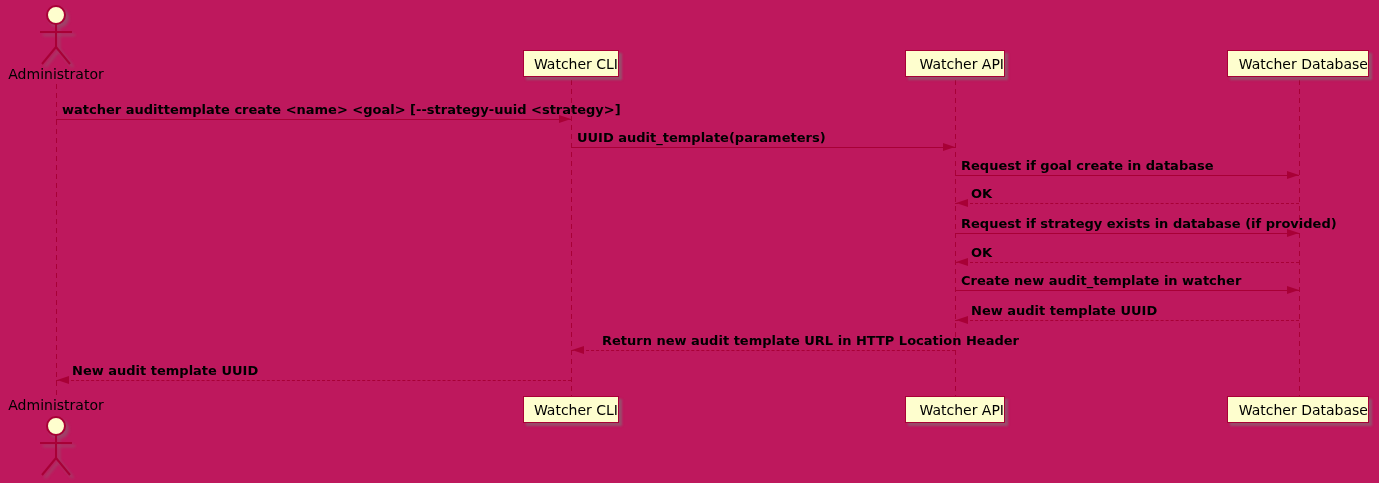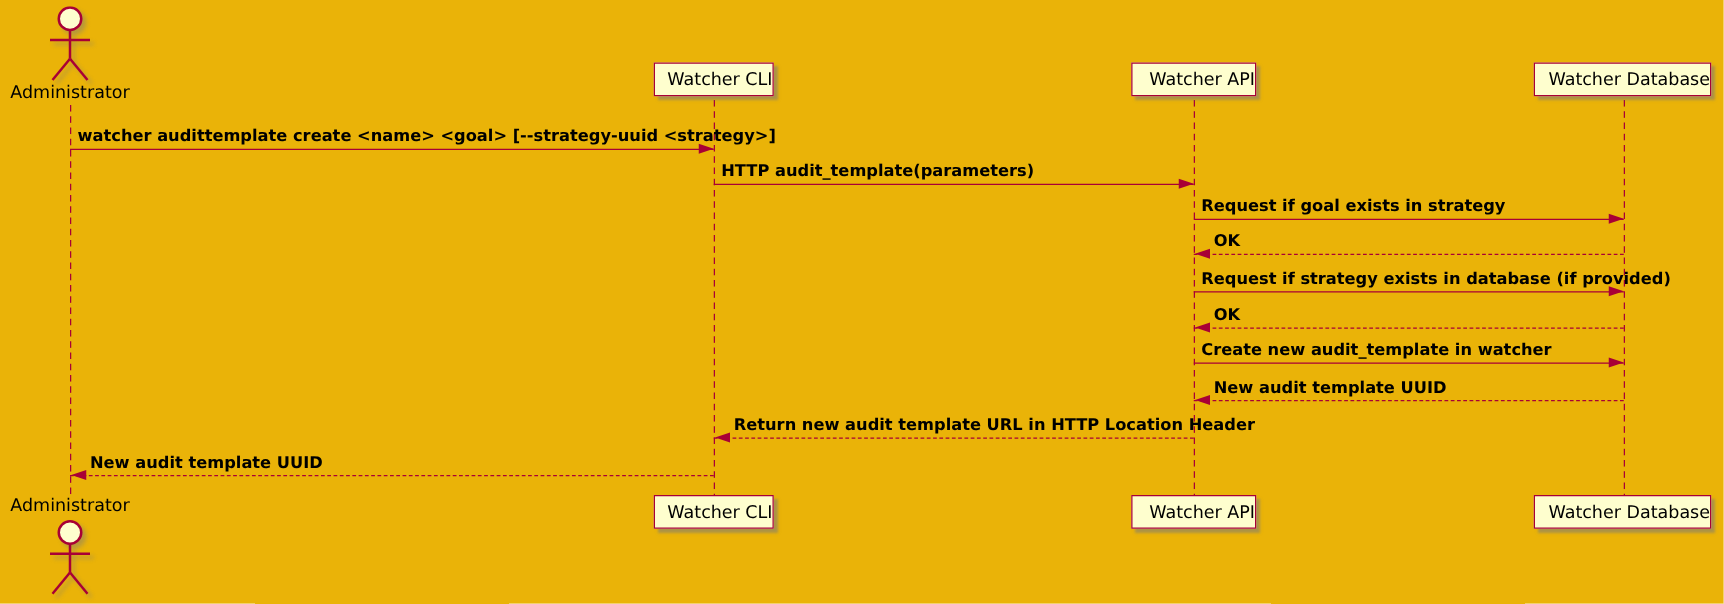--- a/index.html
+++ b/index.html
@@ -5,21 +5,21 @@
   html, body {
     margin: 0;
     padding: 0;
     background: #ffffff;
     font-family: "DejaVu Sans", "Liberation Sans", sans-serif;
   }
   #canvas {
     position: relative;
     width: 1379px;
     height: 483px;
-    background: #eab308;
+    background: #be185d;
     overflow: hidden;
   }
   
   .lifeline {
     position: absolute;
     width: 1px;
     background-image: linear-gradient(to bottom, #A80036 55%, rgba(0,0,0,0) 55%);
     background-size: 1px 9px;
     background-repeat: repeat-y;
   }
@@ -101,27 +101,27 @@
     <span>Watcher Database</span>
   </div>
 
   <div>
     <span class="msg-label" style="left:62px; top:102px;">watcher audittemplate create &lt;name&gt; &lt;goal&gt; [--strategy-uuid &lt;strategy&gt;]</span>
     <div class="msg-line solid" style="left:56px; top:119px; width:515px;"></div>
     <div class="ah right" style="left:559px; top:114.5px;"></div>
   </div>
 
   <div>
-    <span class="msg-label" style="left:577px; top:130px;">HTTP audit_template(parameters)</span>
+    <span class="msg-label" style="left:577px; top:130px;">UUID audit_template(parameters)</span>
     <div class="msg-line solid" style="left:571px; top:147px; width:384px;"></div>
     <div class="ah right" style="left:943px; top:142.5px;"></div>
   </div>
 
   <div>
-    <span class="msg-label" style="left:961px; top:158px;">Request if goal exists in strategy</span>
+    <span class="msg-label" style="left:961px; top:158px;">Request if goal create in database</span>
     <div class="msg-line solid" style="left:955px; top:175px; width:344px;"></div>
     <div class="ah right" style="left:1287px; top:170.5px;"></div>
   </div>
 
   <div>
     <span class="msg-label" style="left:971px; top:186px;">OK</span>
     <div class="msg-line dotted" style="left:955px; top:203px; width:344px;"></div>
     <div class="ah left" style="left:956px; top:198.5px;"></div>
   </div>
 
@@ -143,21 +143,21 @@
     <div class="ah right" style="left:1287px; top:285.5px;"></div>
   </div>
 
   <div>
     <span class="msg-label" style="left:971px; top:303px;">New audit template UUID</span>
     <div class="msg-line dotted" style="left:955px; top:320px; width:344px;"></div>
     <div class="ah left" style="left:956px; top:315.5px;"></div>
   </div>
 
   <div>
-    <span class="msg-label" style="left:587px; top:333px;text-align:center;">Return new audit template URL in HTTP Location Header</span>
+    <span class="msg-label" style="left:602px; top:333px;text-align:center;">Return new audit template URL in HTTP Location Header</span>
     <div class="msg-line dotted" style="left:571px; top:350px; width:384px;"></div>
     <div class="ah left" style="left:572px; top:345.5px;"></div>
   </div>
 
   <div>
     <span class="msg-label" style="left:72px; top:363px;">New audit template UUID</span>
     <div class="msg-line dotted" style="left:56px; top:380px; width:515px;"></div>
     <div class="ah left" style="left:57px; top:375.5px;"></div>
   </div>
 

